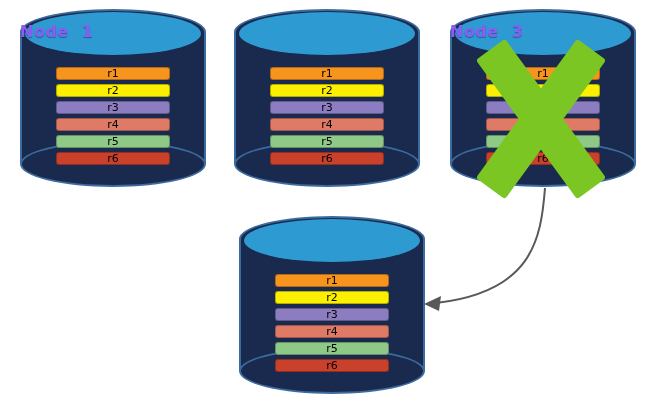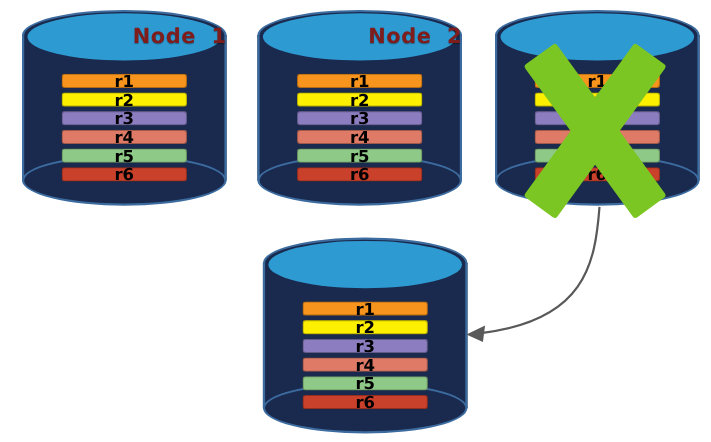--- a/index.html
+++ b/index.html
@@ -37,31 +37,31 @@
     box-sizing:border-box;
   }
   .cyl-top{
     position:absolute;left:5px;top:3px;width:176px;height:43px;
     border-radius:50%;
     background:var(--cylinder-top);
     z-index:2;
   }
   .node-title{
     position:absolute;left:0;right:0;top:13px;
-    text-align:right;z-index:4;
-    color:#7f1d1d;font-size:19px;font-weight:bold;
+    text-align:left;z-index:4;
+    color:#8b5cf6;font-size:16px;font-weight:bold;
     word-spacing:7px;letter-spacing:.5px;
     text-shadow:0 1px 1px rgba(0,0,0,.35);
   }
   .rows{position:absolute;left:36px;top:58px;width:114px;z-index:3;}
   .row{
     height:13px;line-height:12px;margin-bottom:4px;
     border-radius:3px;border:1px solid rgba(0,0,0,.28);
     box-sizing:border-box;
-    text-align:center;font-size:15px;font-weight:bold;color:#000;
+    text-align:center;font-size:11px;font-weight:normal;color:#000;
   }
   
   .cross{position:absolute;left:42px;top:41px;width:98px;height:137px;z-index:5;}
   .cross-bar{
     position:absolute;left:50%;top:50%;
     width:172px;height:36px;border-radius:3px;
     background:var(--cross);
   }
   .cross-bar.b1{transform:translate(-50%,-50%) rotate(54deg);}
   .cross-bar.b2{transform:translate(-50%,-50%) rotate(-54deg);}
@@ -89,36 +89,36 @@
       <div class="row" style="background-color: rgb(143, 201, 135);">r5</div>
       <div class="row" style="background-color: rgb(201, 64, 43);">r6</div>
     </div>
   </div>
 
   <div class="node" style="left:234px;top:9px;">
     <div class="cyl-back"></div>
     <div class="cyl-body"></div>
     <div class="cyl-bottom"></div>
     <div class="cyl-top"></div>
-    <div class="node-title">Node 2</div>
     <div class="rows">
       <div class="row" style="background-color: rgb(247, 148, 29);">r1</div>
       <div class="row" style="background-color: rgb(252, 240, 0);">r2</div>
       <div class="row" style="background-color: rgb(139, 125, 192);">r3</div>
       <div class="row" style="background-color: rgb(222, 122, 102);">r4</div>
       <div class="row" style="background-color: rgb(143, 201, 135);">r5</div>
       <div class="row" style="background-color: rgb(201, 64, 43);">r6</div>
     </div>
   </div>
 
   <div class="node" style="left:450px;top:9px;">
     <div class="cyl-back"></div>
     <div class="cyl-body"></div>
     <div class="cyl-bottom"></div>
     <div class="cyl-top"></div>
+    <div class="node-title">Node 3</div>
     <div class="rows">
       <div class="row" style="background-color: rgb(247, 148, 29);">r1</div>
       <div class="row" style="background-color: rgb(252, 240, 0);">r2</div>
       <div class="row" style="background-color: rgb(139, 125, 192);">r3</div>
       <div class="row" style="background-color: rgb(222, 122, 102);">r4</div>
       <div class="row" style="background-color: rgb(143, 201, 135);">r5</div>
       <div class="row" style="background-color: rgb(201, 64, 43);">r6</div>
     </div>
     <div class="cross">
       <div class="cross-bar b1"></div>

